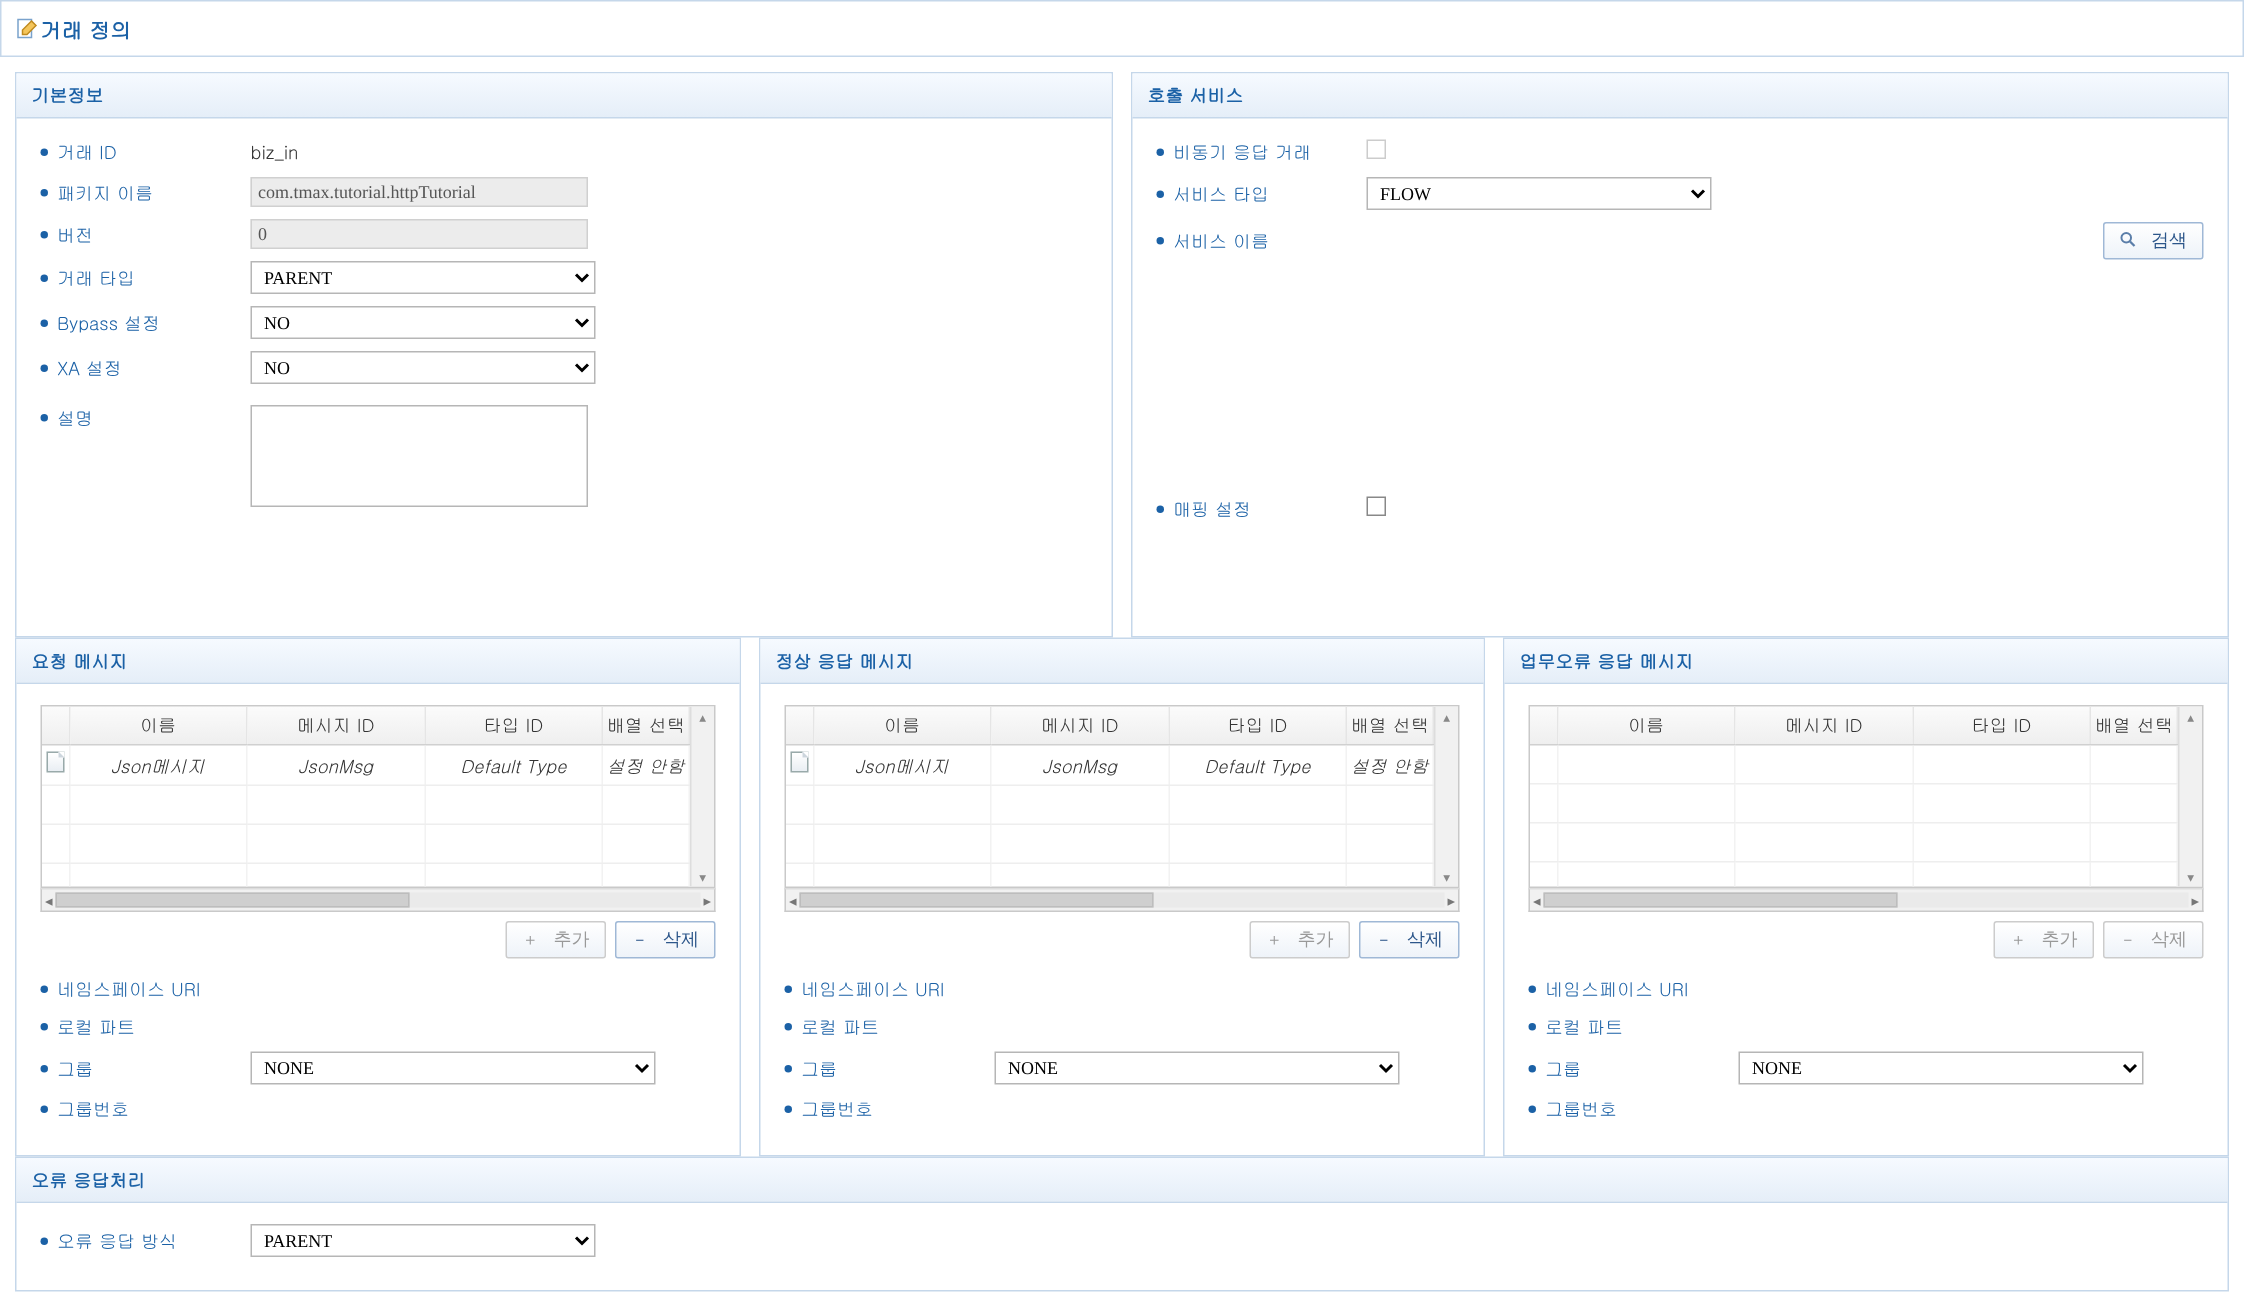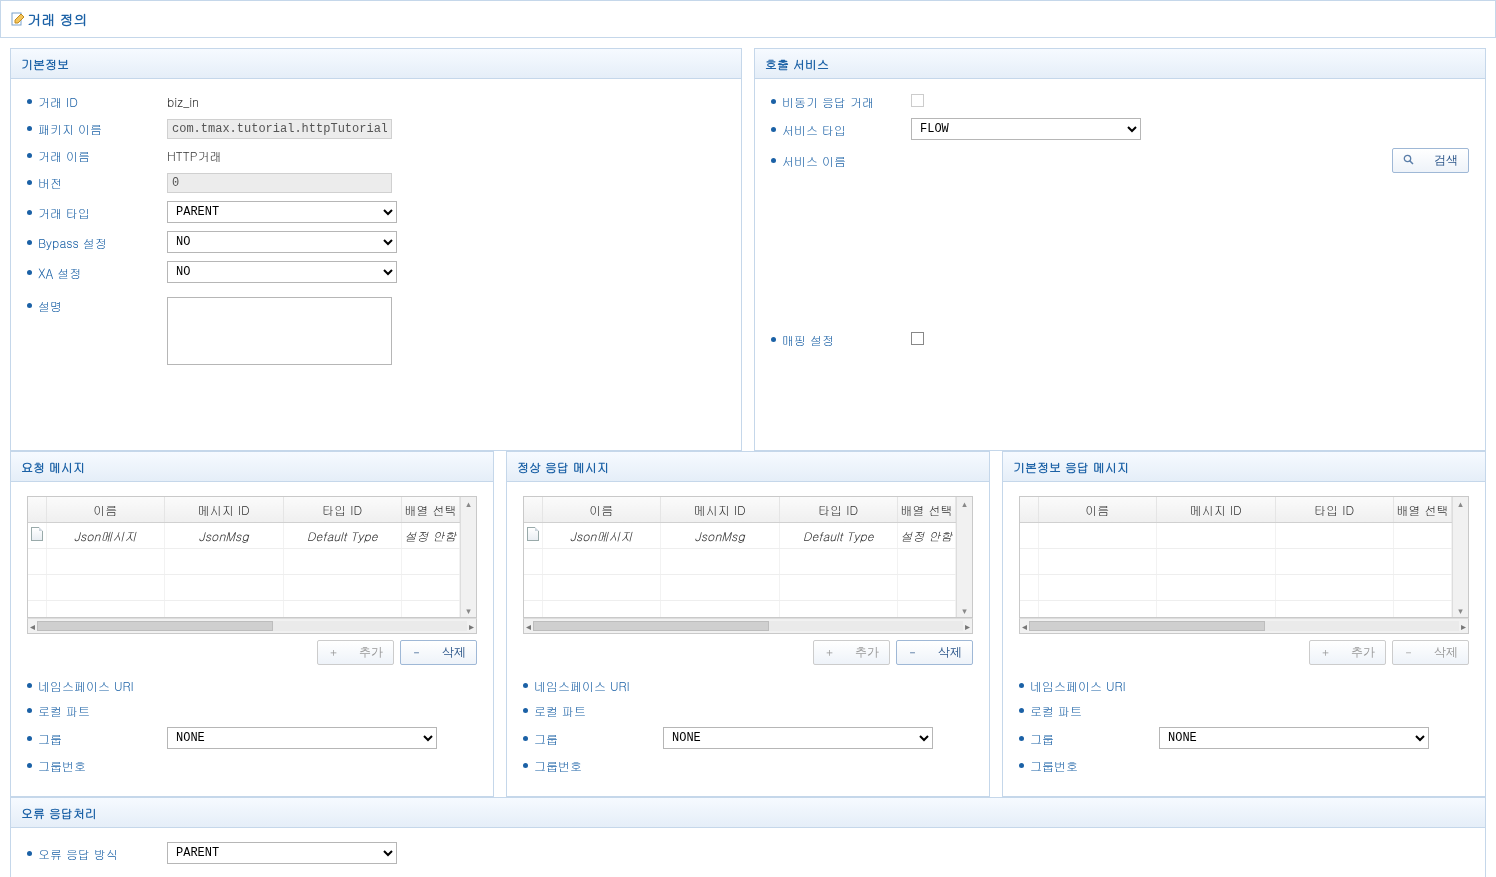--- a/index.html
+++ b/index.html
@@ -51,32 +51,32 @@
   align-items: center;
   gap: 6px;
 }
 .bullet {
   width: 5px; height: 5px; border-radius: 50%;
   background: #1b61a6;
   display: inline-block;
 }
 .form-value { flex: 1; }
 input[type=text], select, textarea {
-  font-family: Liberation Mono, monospace;
+  font-family: Liberation Serif, serif;
   font-size: 12px;
   padding: 2px 4px;
   border: 1px solid #b6b6b6;
   background: #fff;
 }
 input[readonly], input.ro { background: #ececec; color:#555; border:1px solid #d0d0d0; }
 select { min-width: 230px; height: 22px; }
 input[type=text] { min-width: 225px; height: 20px; }
 textarea { width: 225px; height: 68px; resize: none; }
 .btn {
-  display: inline-flex; align-items: center; gap: 20px;
+  display: inline-flex; align-items: center; gap: 10px;
   border: 1px solid #9fb8d6;
   background: linear-gradient(#fff,#eef3f9);
   padding: 3px 10px;
   font-size: 12px;
   color: #2c568a;
   cursor: pointer;
   border-radius: 2px;
 }
 .btn[disabled] { color:#999; border-color:#ccc; cursor:default; }
 .btn .gicon { font-size: 11px; }
@@ -163,27 +163,20 @@
         <div class="form-row">
           <div class="form-label">
               <span class="bullet"></span>
               <span>패키지 이름</span>
             </div>
           <div class="form-value"><input type="text" class="ro" readonly="" value="com.tmax.tutorial.httpTutorial" style=""></div>
         </div>
         <div class="form-row">
           <div class="form-label">
               <span class="bullet"></span>
-              <span>거래 이름</span>
-            </div>
-          <div class="form-value"><span>HTTP거래</span></div>
-        </div>
-        <div class="form-row">
-          <div class="form-label">
-              <span class="bullet"></span>
               <span>버전</span>
             </div>
           <div class="form-value"><input type="text" class="ro" readonly="" value="0" style=""></div>
         </div>
         <div class="form-row">
           <div class="form-label">
               <span class="bullet"></span>
               <span>거래 타입</span>
             </div>
           <div class="form-value"><select><option>PARENT</option></select></div>
@@ -454,21 +447,21 @@
               <div class="form-label">
                 <span class="bullet"></span>
                 <span>그룹번호</span>
               </div>
               <div class="form-value"></div>
             </div>
           </div>
         </div>
       </div>
       <div class="panel">
-        <div class="panel-header">기본정보 응답 메시지</div>
+        <div class="panel-header">업무오류 응답 메시지</div>
         <div class="panel-body">
           <div class="table-wrap">
             <div class="table-inner">
               <table class="grid">
                 <thead>
                   <tr>
                     <th class="row-icon-cell"></th>
                     <th>이름</th>
                     <th>메시지 ID</th>
                     <th>타입 ID</th>

